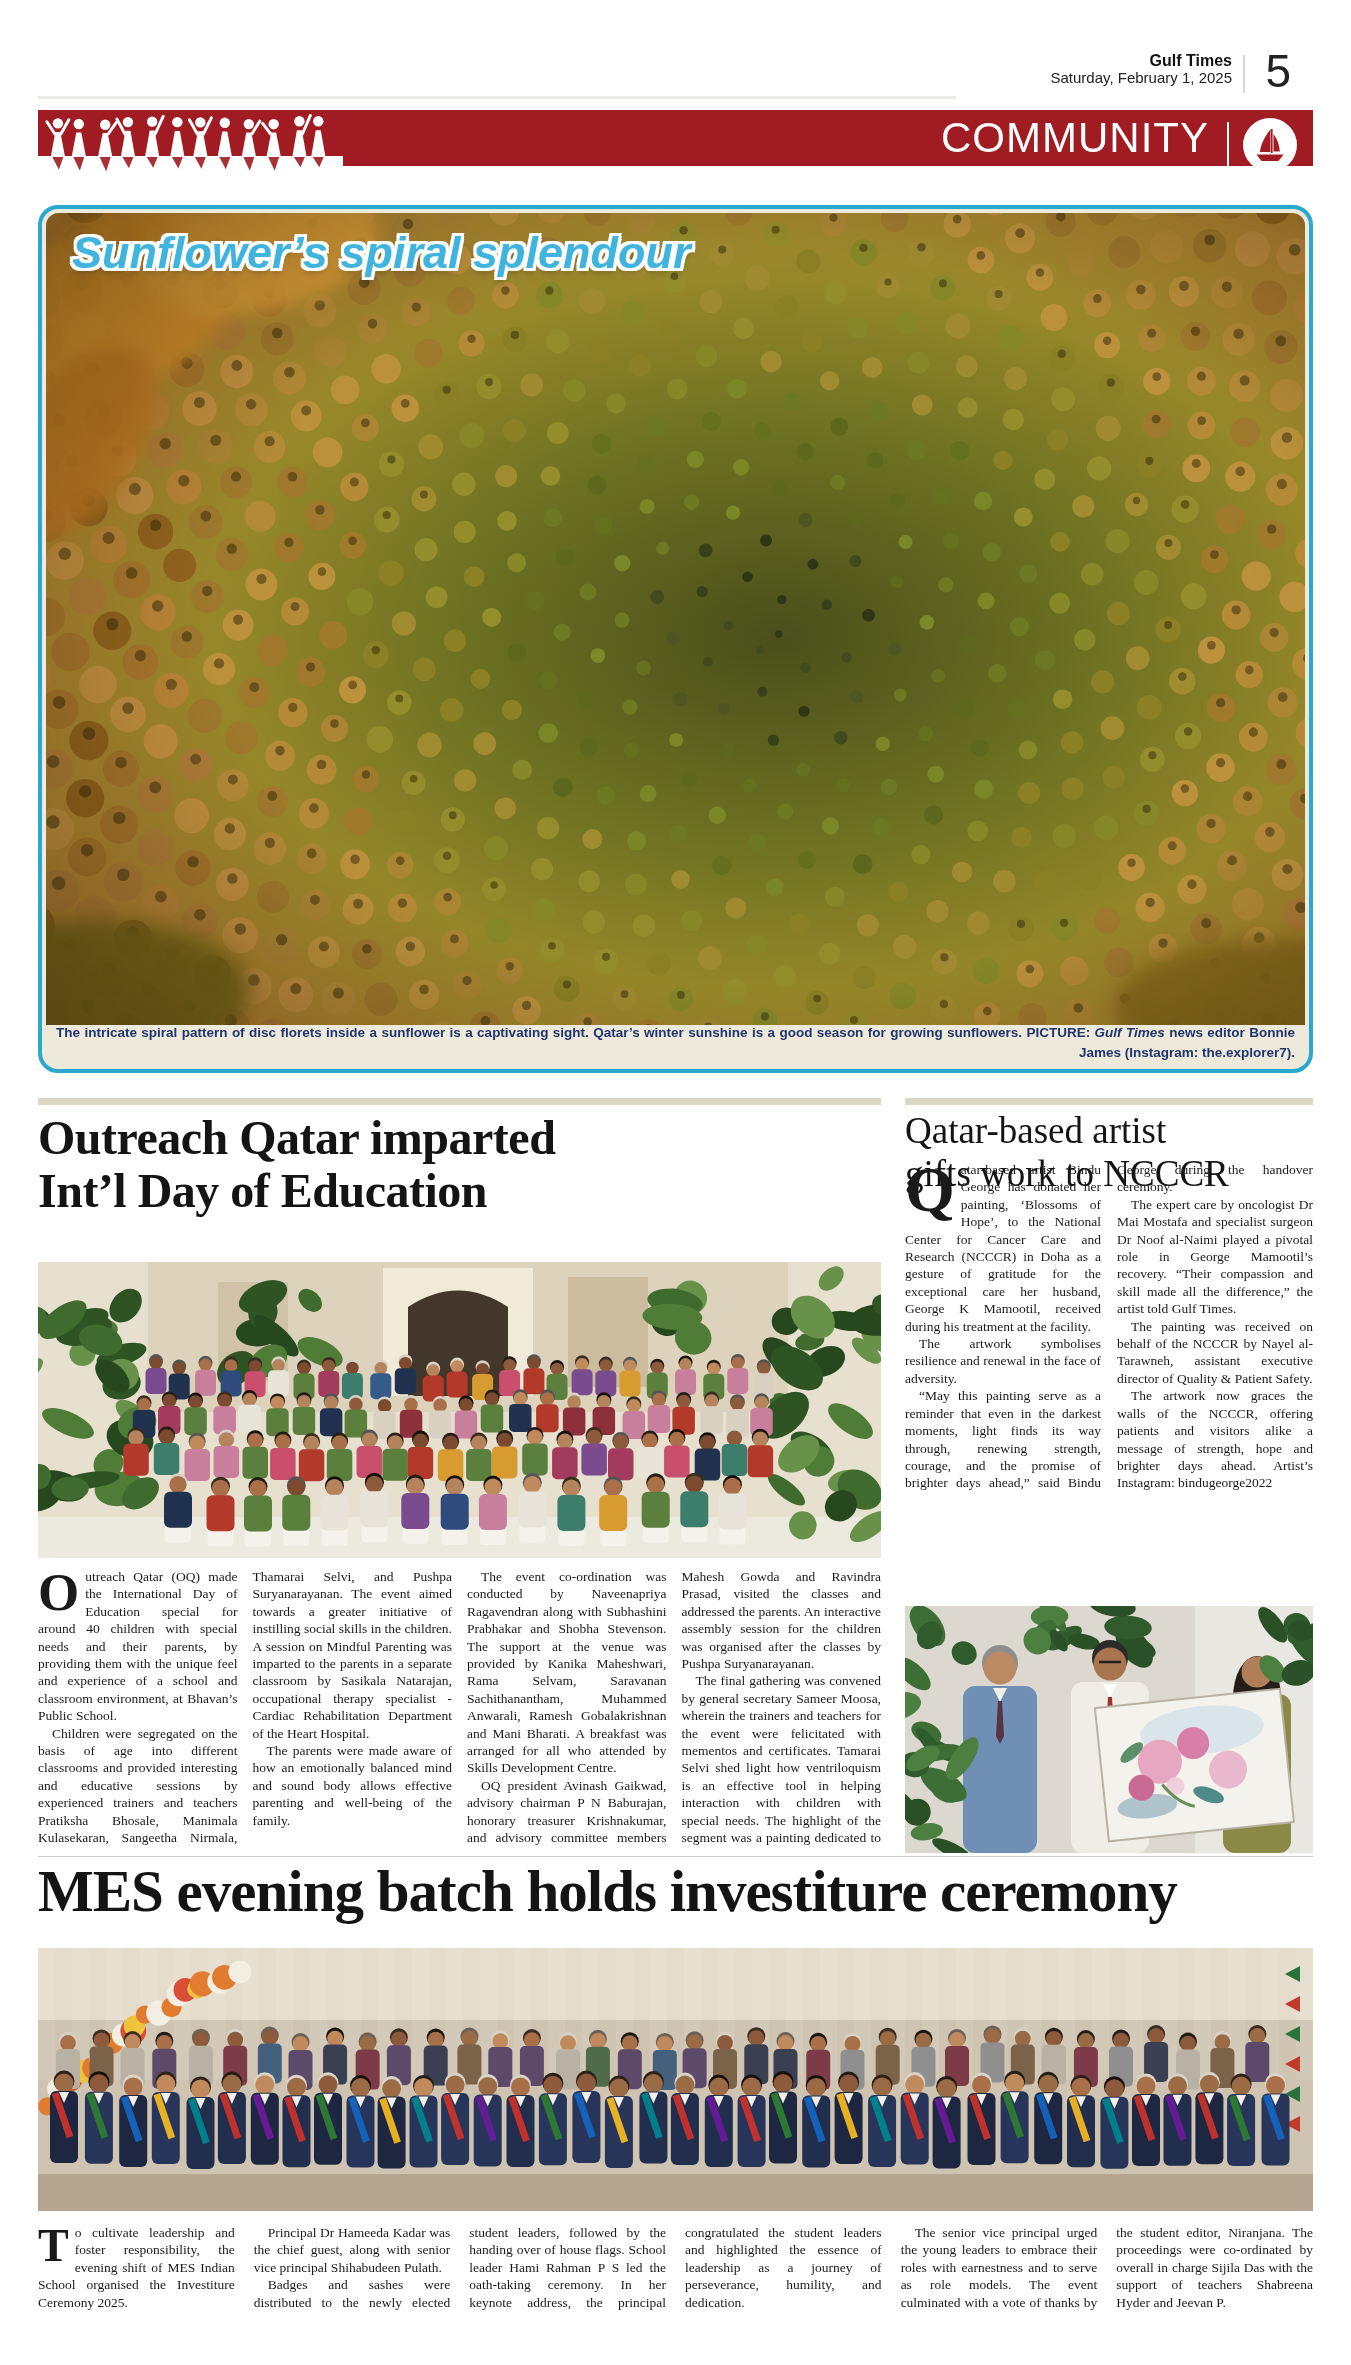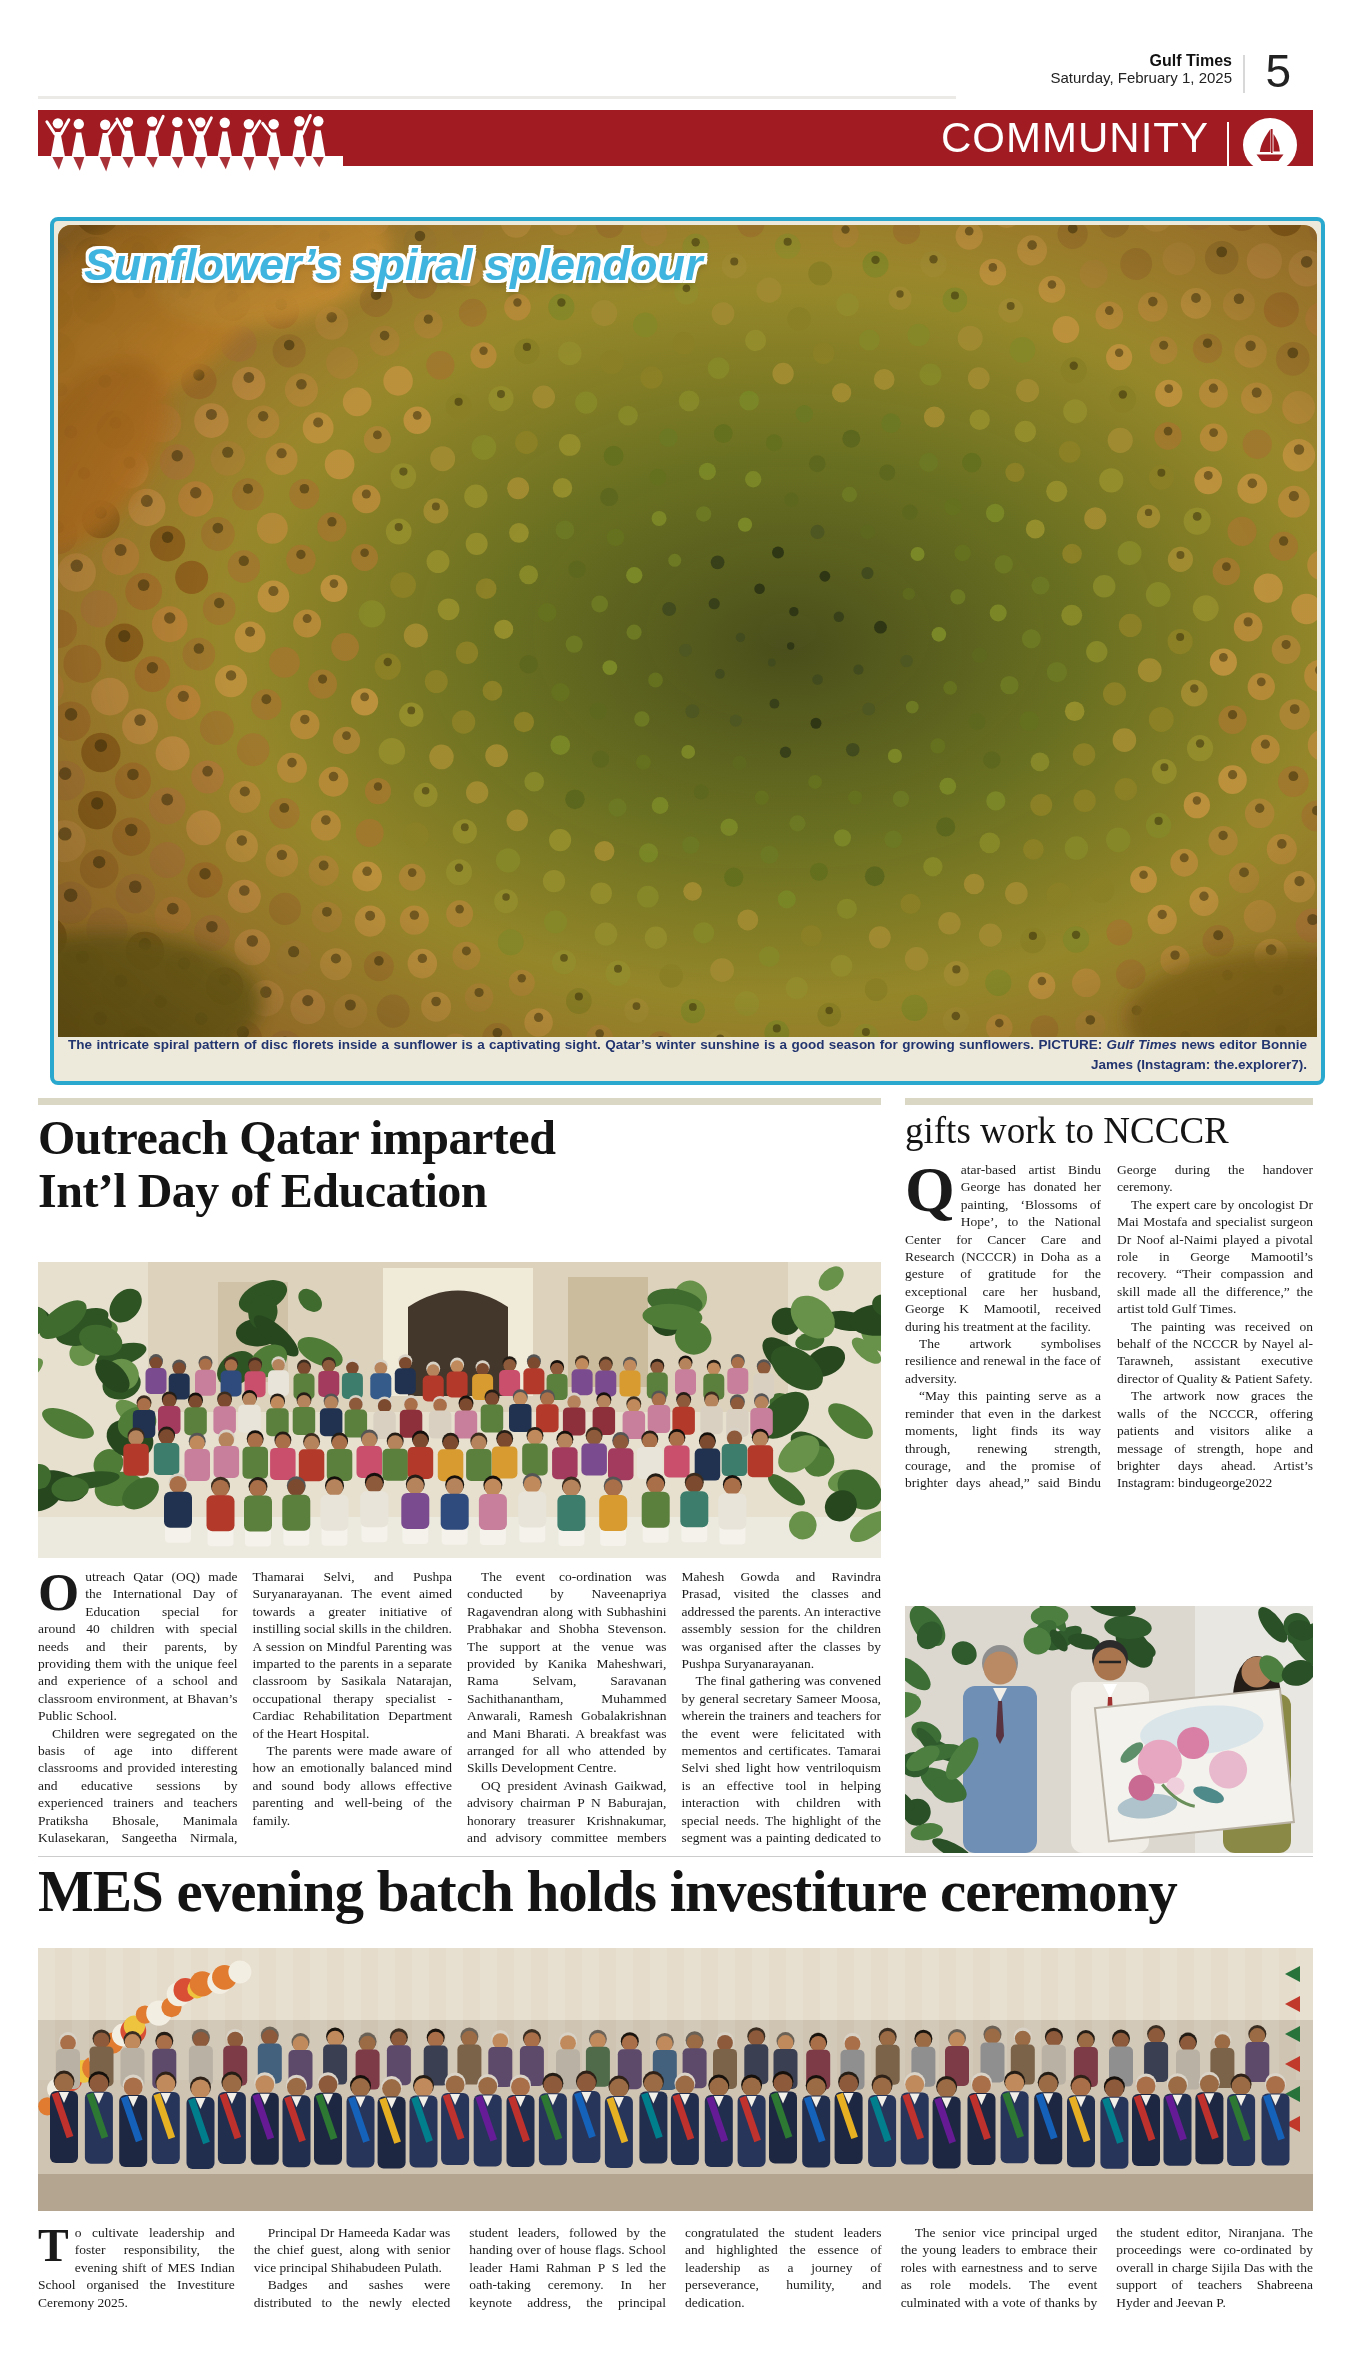--- a/index.html
+++ b/index.html
@@ -21,22 +21,22 @@
   .crowd-svg{position:absolute;left:0;top:0;width:305px;height:70px;display:block;}
   .section-title{position:absolute;right:104px;top:50%;transform:translateY(-50%);
      font-family:"Liberation Sans",sans-serif;font-size:42px;font-weight:400;
      letter-spacing:1px;color:#ffffff;}
   .banner-vrule{position:absolute;right:84px;top:12px;width:2px;height:46px;background:#ffffff;}
   .dhow-circle{position:absolute;right:16px;top:8px;width:54px;height:54px;border-radius:50%;
      background:#ffffff;display:flex;align-items:center;justify-content:center;}
   .dhow-circle svg{width:40px;height:40px;display:block;}
 
   
-  .feature-box{position:absolute;top:205px;left:38px;width:1275px;height:868px;margin:12px;
-     border:4px solid #2BA8CE;border-radius:8px;background:#EDE9DB;overflow:hidden;box-sizing:border-box;}
+  .feature-box{position:absolute;top:205px;left:38px;width:1275px;height:868px;margin:0;
+     border:4px solid #2BA8CE;border-radius:20px;background:#EDE9DB;overflow:hidden;box-sizing:border-box;}
   .feature-photo{position:absolute;top:4px;left:4px;right:4px;height:812px;border-radius:13px 13px 0 0;overflow:hidden;}
   .feature-photo svg{width:100%;height:100%;display:block;}
   .feature-title{position:absolute;top:14px;left:26px;
      font-family:"Liberation Sans",sans-serif;font-style:italic;font-weight:bold;font-size:45px;
      color:#3FB4DE;letter-spacing:0;
      text-shadow:-3px -3px 0 #fff,3px -3px 0 #fff,-3px 3px 0 #fff,3px 3px 0 #fff,
                  0 -3px 0 #fff,0 3px 0 #fff,-3px 0 0 #fff,3px 0 0 #fff,0 5px 6px rgba(0,0,0,.25);}
   .feature-caption{position:absolute;left:0;right:0;bottom:0;height:46px;padding:7px 14px 0 14px;
      font-family:"Liberation Sans",sans-serif;font-weight:bold;font-size:13.5px;line-height:1.45;
      color:#23356F;text-align:justify;text-align-last:right;}
@@ -1381,20 +1381,21 @@
       <p class="lead">Outreach Qatar (OQ) made the International Day of Education special for around 40 children with special needs and their parents, by providing them with the unique feel and experience of a school and classroom environment, at Bhavan’s Public School.</p>
       <p>Children were segregated on the basis of age into different classrooms and provided interesting and educative sessions by experienced trainers and teachers Pratiksha Bhosale, Manimala Kulasekaran, Sangeetha Nirmala, Thamarai Selvi, and Pushpa Suryanarayanan. The event aimed towards a greater initiative of instilling social skills in the children. A session on Mindful Parenting was imparted to the parents in a separate classroom by Sasikala Natarajan, occupational therapy specialist - Cardiac Rehabilitation Department of the Heart Hospital.</p>
       <p>The parents were made aware of how an emotionally balanced mind and sound body allows effective parenting and well-being of the family.</p>
       <p>The event co-ordination was conducted by Naveenapriya Ragavendran along with Subhashini Prabhakar and Shobha Stevenson. The support at the venue was provided by Kanika Maheshwari, Rama Selvam, Saravanan Sachithanantham, Muhammed Anwarali, Ramesh Gobalakrishnan and Mani Bharati. A breakfast was arranged for all who attended by Skills Development Centre.</p>
       <p>OQ president Avinash Gaikwad, advisory chairman P N Baburajan, honorary treasurer Krishnakumar, and advisory committee members Mahesh Gowda and Ravindra Prasad, visited the classes and addressed the parents. An interactive assembly session for the children was organised after the classes by Pushpa Suryanarayanan.</p>
       <p>The final gathering was convened by general secretary Sameer Moosa, wherein the trainers and teachers for the event were felicitated with mementos and certificates. Tamarai Selvi shed light how ventriloquism is an effective tool in helping interaction with children with special needs. The highlight of the segment was a painting dedicated to OQ by 12-year-old Gopika Elamurugan.</p>
     </div>
 
   <div class="article-rule rule-ncccr"></div>
   <h1 class="headline headline-ncccr">
+    <span>Qatar-based artist</span>
     <span>gifts work to NCCCR</span>
   </h1>
   <div class="body-text body-ncccr" id="body-ncccr">
       <p class="lead">Qatar-based artist Bindu George has donated her painting, ‘Blossoms of Hope’, to the National Center for Cancer Care and Research (NCCCR) in Doha as a gesture of gratitude for the exceptional care her husband, George K Mamootil, received during his treatment at the facility.</p>
       <p>The artwork symbolises resilience and renewal in the face of adversity.</p>
       <p>“May this painting serve as a reminder that even in the darkest moments, light finds its way through, renewing strength, courage, and the promise of brighter days ahead,” said Bindu George during the handover ceremony.</p>
       <p>The expert care by oncologist Dr Mai Mostafa and specialist surgeon Dr Noof al-Naimi played a pivotal role in George Mamootil’s recovery. “Their compassion and skill made all the difference,” the artist told Gulf Times.</p>
       <p>The painting was received on behalf of the NCCCR by Nayel al-Tarawneh, assistant executive director of Quality &amp; Patient Safety.</p>
       <p>The artwork now graces the walls of the NCCCR, offering patients and visitors alike a message of strength, hope and brighter days ahead. Artist’s Instagram: bindugeorge2022</p>
     </div>

